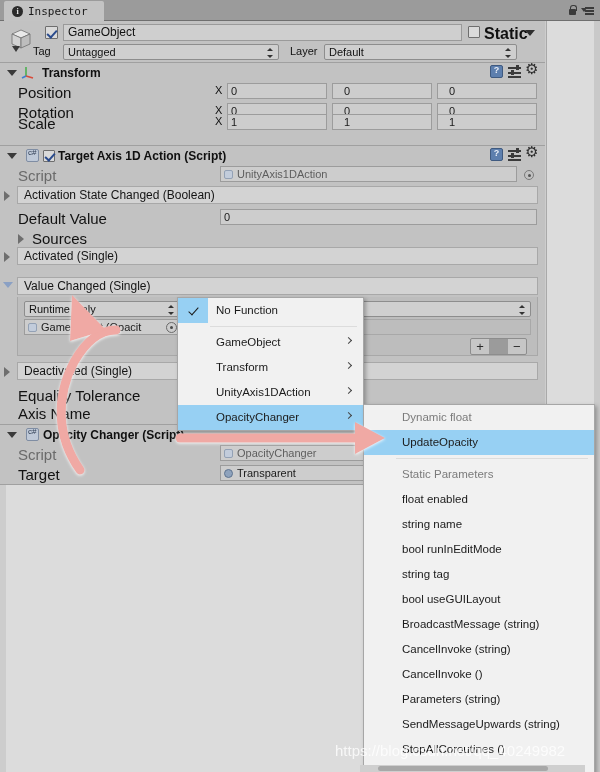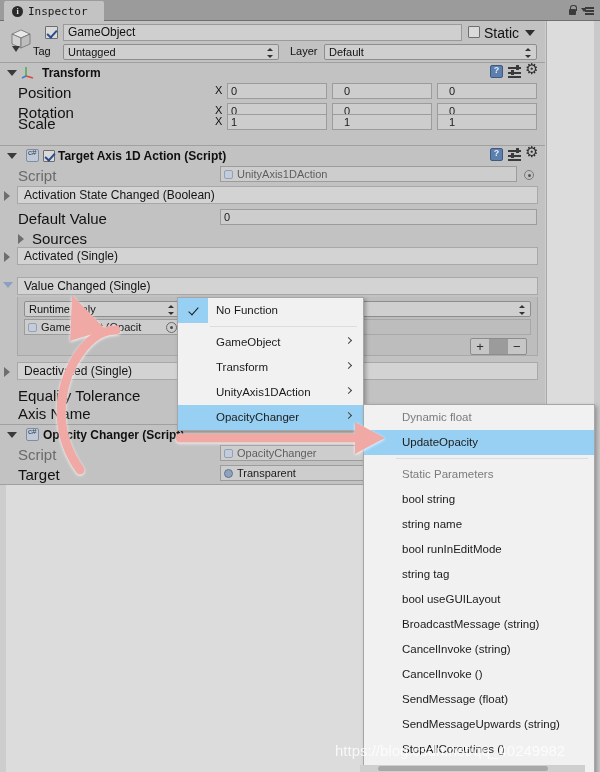--- a/index.html
+++ b/index.html
@@ -94,21 +94,21 @@
   }
   .name-field {
     position: absolute; left: 63px; top: 3px; width: 399px; height: 17px;
     background: #cfcfcf; border: 1px solid #9a9a9a;
     padding: 0 4px; line-height: 15px; font-size: 12px;
   }
   .static-box {
     position: absolute; left: 468px; top: 5px; width: 12px; height: 12px;
     background: #dadada; border: 1px solid #6e6e6e; border-radius: 1px;
   }
-  .static-lbl { position: absolute; left: 484px; top: 4px; font-size: 14px; }
+  .static-lbl { position: absolute; left: 484px; top: 4px; font-size: 16px; font-weight: bold; }
   .static-arrow {
     position: absolute; left: 525px; top: 9px;
     border-left: 5px solid transparent; border-right: 5px solid transparent;
     border-top: 6px solid #2e2e2e;
   }
   .tag-lbl { position: absolute; left: 33px; top: 24px; font-size: 11px; }
   .layer-lbl { position: absolute; left: 290px; top: 24px; font-size: 11px; }
   .mini-popup {
     position: absolute; height: 16px; background: #cfcfcf;
     border: 1px solid #8d8d8d; border-radius: 2px;
@@ -325,21 +325,21 @@
       <div class="static-box"></div>
       <div class="static-lbl">Static</div>
       <div class="static-arrow"></div>
 
       <div class="tag-lbl">Tag</div>
       <div class="mini-popup" style="left:63px; top:23px; width:216px;">
         <span>Untagged</span>
         <span class="popup-arrows"></span>
       </div>
       <div class="layer-lbl">Layer</div>
-      <div class="mini-popup" style="left:324px; top:23px; width:213px;">
+      <div class="mini-popup" style="left:324px; top:23px; width:193px;">
         <span>Default</span>
         <span class="popup-arrows"></span>
       </div>
     </div>
 
     <div class="comp-sep" style="top:41px;"></div>
     <div class="comp" style="top:42px; height:83px;">
       <div class="comp-hdr" style="top:0;">
         <span class="foldout"></span>
         <span style="margin-right:6px;display:inline-block;">
@@ -535,29 +535,29 @@
       <span>OpacityChanger</span>
       <span class="chev"></span>
     </div>
   </div>
 
   <div class="menu" style="left:363px; top:404px; width:232px;">
     <div class="mi hdr">Dynamic float</div>
     <div class="mi sel">UpdateOpacity</div>
     <div class="msep"></div>
     <div class="mi hdr">Static Parameters</div>
-    <div class="mi">bool string</div>
+    <div class="mi">float enabled</div>
     <div class="mi">string name</div>
     <div class="mi">bool runInEditMode</div>
     <div class="mi">string tag</div>
     <div class="mi">bool useGUILayout</div>
     <div class="mi">BroadcastMessage (string)</div>
     <div class="mi">CancelInvoke (string)</div>
     <div class="mi">CancelInvoke ()</div>
-    <div class="mi">SendMessage (float)</div>
+    <div class="mi">Parameters (string)</div>
     <div class="mi">SendMessageUpwards (string)</div>
     <div class="mi">StopAllCoroutines ()</div>
     <div class="mi">StopCoroutine (string)</div>
 
   </div>
 
   <svg class="anno">
     <defs>
       <filter id="sh" x="-30%" y="-30%" width="170%" height="170%">
         <feDropShadow dx="0" dy="1" stdDeviation="1.6" flood-color="#ffffff" flood-opacity="0.85"></feDropShadow>

